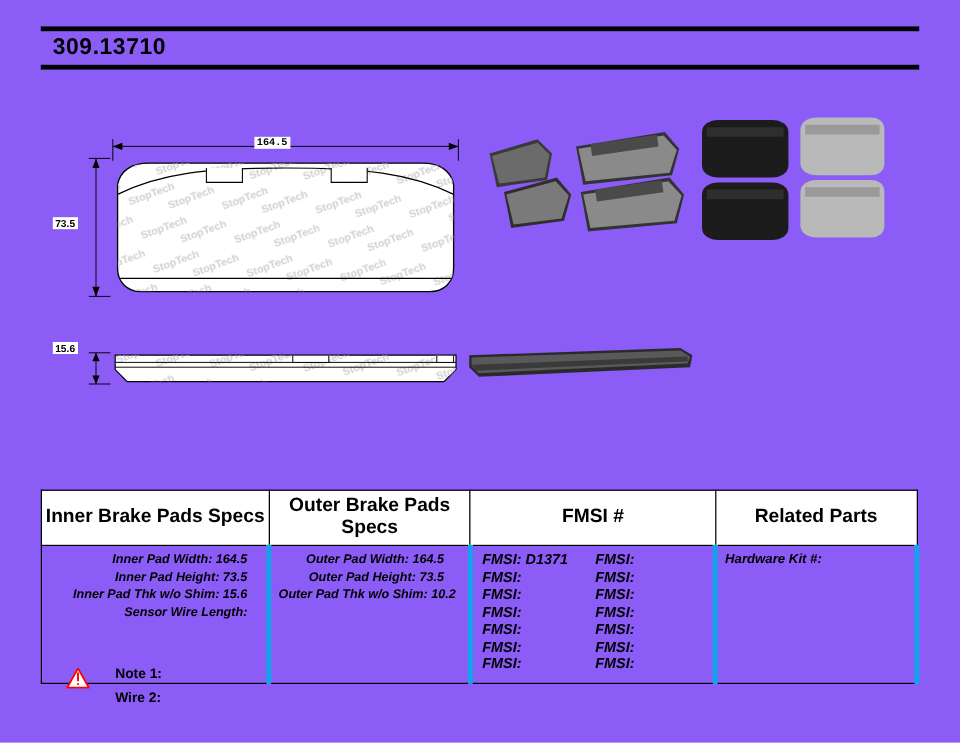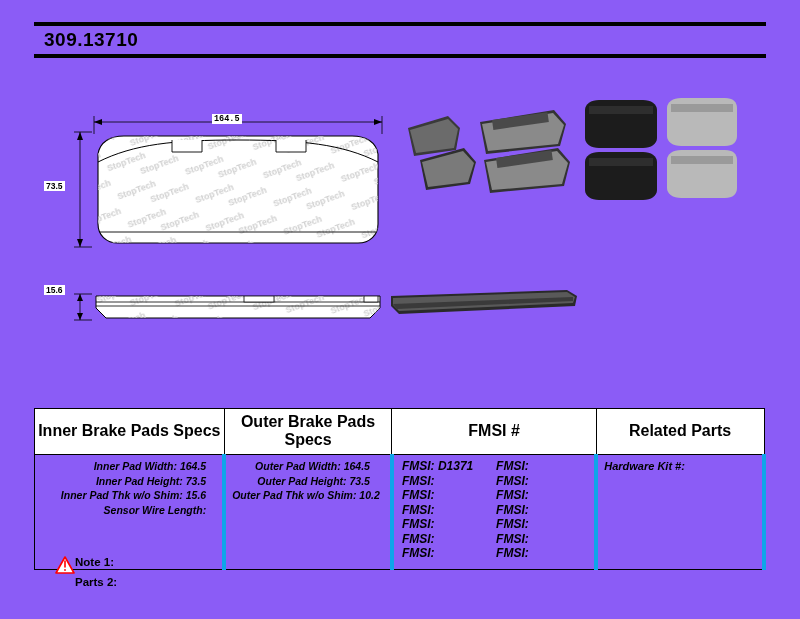--- a/index.html
+++ b/index.html
@@ -132,21 +132,21 @@
     width: 300px;
   }
   .note-row {
     display: flex;
     align-items: center;
     height: 20px;
   }
   .note-text {
     font-size: 11.5px;
     font-weight: bold;
-    margin-left: 20px;
+    margin-left: 41px;
   }
   .warn-icon {
     position: absolute;
     left: 0px; top: 4px;
     width: 20px; height: 18px;
   }
   svg { display: block; }
 </style>
 </head>
 <body>
@@ -336,17 +336,17 @@
   <div class="notes">
     <svg class="warn-icon" viewBox="0 0 20 18">
       <path d="M10,1 L19,17 L1,17 Z" fill="#ffffff" stroke="#ff0000" stroke-width="1.6" stroke-linejoin="round"></path>
       <path d="M10,5 L10,11" stroke="#ff0000" stroke-width="1.6" stroke-linecap="round"></path>
       <circle cx="10" cy="14" r="0.9" fill="#ff0000"></circle>
     </svg>
     <div class="note-row">
       <span class="note-text">Note 1:</span>
     </div>
     <div class="note-row">
-      <span class="note-text">Parts 2:</span>
+      <span class="note-text">Wire 2:</span>
     </div>
   </div>
 
 </div>
 
 </body></html>

